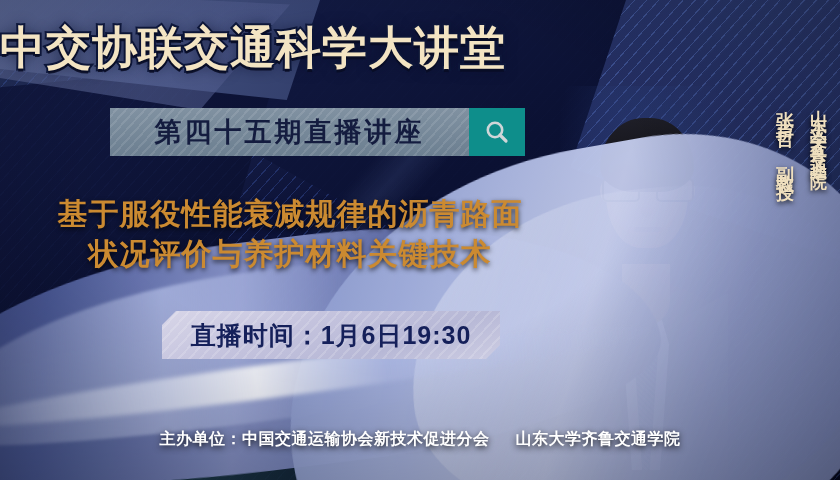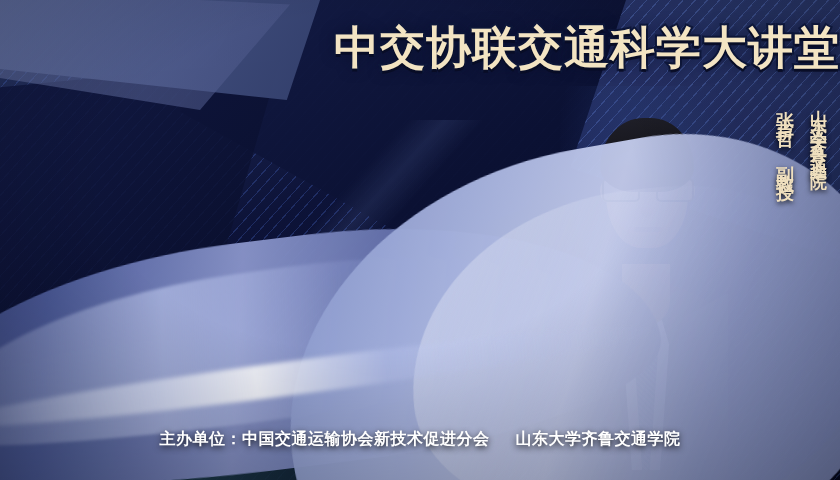--- a/index.html
+++ b/index.html
@@ -207,28 +207,27 @@
     background:linear-gradient(180deg,rgba(160,110,78,.0),rgba(150,100,70,.42));
     border-radius:0 0 50% 50%;
   }
   .p-mouth{
     position:absolute;left:74px;top:141px;width:28px;height:5px;
     background:#9c6152;border-radius:4px;
   }
 
   
   .main-title{
-    position:absolute;left:0;right:0;top:18px;text-align:right;
+    position:absolute;left:0;right:0;top:18px;text-align:left;
     font-size:45px;font-weight:bold;letter-spacing:1px;
     color:#f3e4c3;
     -webkit-text-stroke:4px #101a3e;
     paint-order:stroke fill;
     text-shadow:0 3px 0 rgba(8,12,35,.85),0 0 14px rgba(8,12,40,.8);
     white-space:nowrap;
-    margin-left:33px;
   }
 
   .subtitle-bar{
     position:absolute;left:110px;top:108px;width:415px;height:48px;
     display:flex;align-items:stretch;
   }
   .subtitle-body{
     flex:1;display:flex;align-items:center;justify-content:center;
     background:
       repeating-linear-gradient(-48deg,rgba(255,255,255,.0) 0 5px,rgba(255,255,255,.10) 5px 7px),
@@ -320,22 +319,36 @@
   <div class="silk silk-c"></div>
   <div class="silk silk-b"></div>
   <div class="silk silk-b2"></div>
   <div class="silk silk-a"></div>
   <div class="silk silk-a2"></div>
   <div class="silk silk-d"></div>
   <div class="vignette"></div>
 
   <div class="main-title">中交协联交通科学大讲堂</div>
 
-
-
+  <div class="subtitle-bar">
+    <div class="subtitle-body">第四十五期直播讲座</div>
+    <div class="subtitle-search">
+      <svg width="28" height="28" viewBox="0 0 28 28">
+        <circle cx="12" cy="12" r="7.2" fill="none" stroke="#cfd6d8" stroke-width="2.6"></circle>
+        <line x1="17" y1="17" x2="23" y2="23" stroke="#cfd6d8" stroke-width="3.2" stroke-linecap="round"></line>
+      </svg>
+    </div>
+  </div>
+
+  <div class="headline">
+    <span class="ln">基于服役性能衰减规律的沥青路面</span>
+    <span class="ln">状况评价与养护材料关键技术</span>
+  </div>
+
+  <div class="time-bar">直播时间：1月6日19:30</div>
 
   <div class="speaker">
     <div class="v-col name">张吉哲  副教授</div>
     <div class="v-col org">山东大学齐鲁交通学院</div>
   </div>
 
   <div class="footer">
     <span>主办单位：</span><span>中国交通运输协会新技术促进分会</span><span class="gap"></span><span>山东大学齐鲁交通学院</span>
   </div>
 

